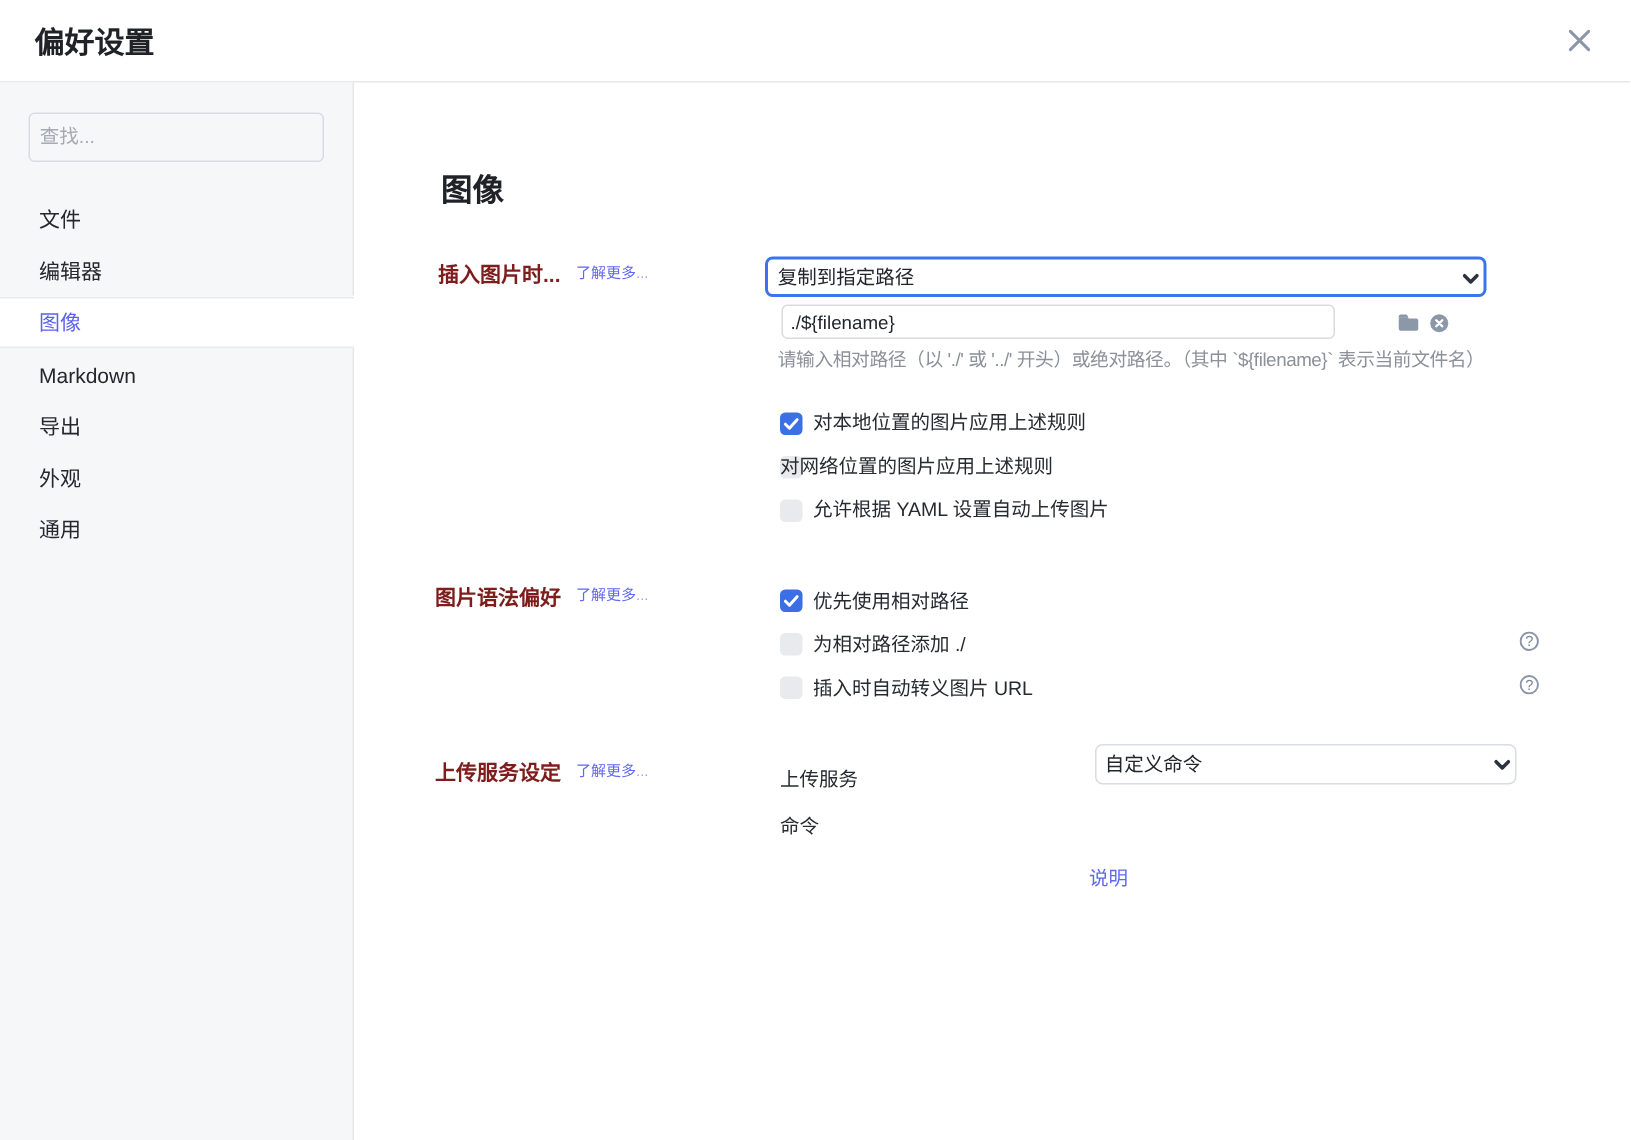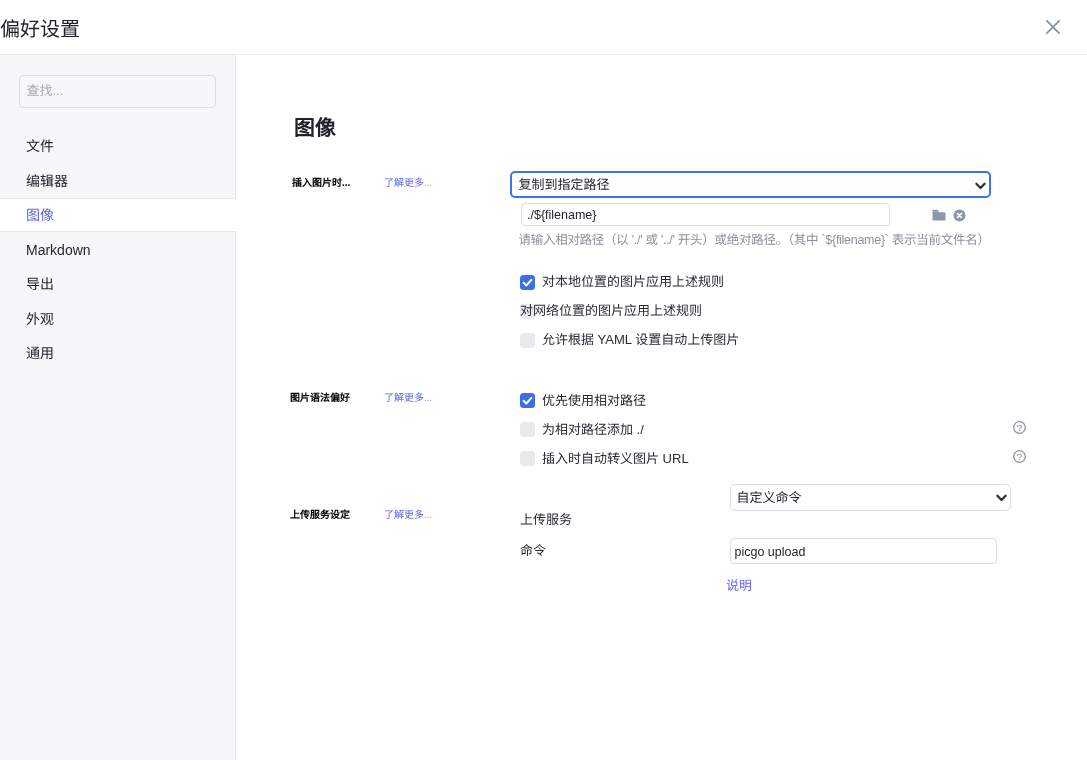--- a/index.html
+++ b/index.html
@@ -1,32 +1,32 @@
 <!DOCTYPE html>
 <html lang="zh-CN"><head>
 <meta charset="utf-8">
 <style>
   html,body{margin:0;padding:0;}
   body{font-family:"Liberation Sans",sans-serif;-webkit-font-smoothing:antialiased;}
   #stage{position:relative;width:1087px;height:760px;background:#fff;overflow:hidden;}
   .abs{position:absolute;box-sizing:border-box;}
-  .lbl{font-size:10px;font-weight:bold;color:#000000;line-height:20px;}
+  .lbl{font-size:14px;font-weight:bold;color:#7f1d1d;line-height:20px;}
   .lnk{font-size:10px;color:#5f68f1;line-height:20px;}
   .txt{font-size:13px;color:#272b31;line-height:20px;}
   .side-it{font-size:14px;color:#23272e;line-height:20px;}
   .cb{width:15px;height:15px;border-radius:3.5px;}
   .cb.off{background:#e8eaee;}
   .cb.on{background:#3c6ee6;}
 </style>
 </head>
 <body>
 <div id="stage">
 
   <div class="abs" style="left:0;top:0;width:1087px;height:55px;background:#fff;border-bottom:1px solid #e7e8ea;"></div>
-  <div class="abs" style="left:0;top:17.5px;font-size:20px;font-weight:normal;color:#1f2328;line-height:22px;">偏好设置</div>
+  <div class="abs" style="left:23px;top:17.5px;font-size:20px;font-weight:bold;color:#1f2328;line-height:22px;">偏好设置</div>
   <svg class="abs" style="left:1045px;top:18.5px;" width="16" height="16" viewBox="0 0 16 16">
     <path d="M1.9 1.9 L14.1 14.1 M14.1 1.9 L1.9 14.1" stroke="#8c96a8" stroke-width="2" stroke-linecap="round" fill="none"></path>
   </svg>
 
   <div class="abs" style="left:0;top:55px;width:235px;height:705px;background:#f6f7f8;"></div>
   <div class="abs" style="left:235px;top:55px;width:1px;height:142px;background:#e4e5e8;"></div>
   <div class="abs" style="left:235px;top:232px;width:1px;height:528px;background:#e4e5e8;"></div>
 
   <div class="abs" style="left:19px;top:75px;width:197px;height:33px;border:1px solid #d9dbde;border-radius:4px;">
     <div style="margin:5px 0 0 6.5px;font-size:13px;color:#a5abb5;line-height:20px;">查找...</div>
@@ -98,27 +98,24 @@
   </svg>
   <svg class="abs" style="left:1012.5px;top:450px;" width="13" height="13" viewBox="0 0 13 13">
     <circle cx="6.5" cy="6.5" r="5.8" fill="none" stroke="#8a95a5" stroke-width="1.3"></circle>
     <text x="6.5" y="9.7" text-anchor="middle" font-family="Liberation Sans" font-size="9.8" fill="#7b8698">?</text>
   </svg>
 
   <div class="abs lbl" style="left:290px;top:505px;">上传服务设定</div>
   <div class="abs lnk" style="left:384px;top:505px;">了解更多<span style="color:#9aa6f5">...</span></div>
 
   <div class="abs txt" style="left:520px;top:509.5px;">上传服务</div>
-  <div class="abs" style="left:730px;top:484px;width:281px;height:27px;border:1px solid #d9dce0;border-radius:5px;background:#fff;">
+  <div class="abs" style="left:730px;top:496px;width:281px;height:27px;border:1px solid #d9dce0;border-radius:5px;background:#fff;">
     <div style="margin:2px 0 0 5.5px;font-size:13px;color:#22262c;line-height:21px;">自定义命令</div>
     <svg style="position:absolute;right:3px;top:9px;" width="11" height="9" viewBox="0 0 11 9">
       <path d="M1.4 1.8 L5.5 6 L9.6 1.8" stroke="#2d333e" stroke-width="2.3" fill="none" stroke-linecap="round" stroke-linejoin="round"></path>
     </svg>
   </div>
 
   <div class="abs txt" style="left:520px;top:541px;">命令</div>
-  <div class="abs" style="left:730px;top:538px;width:267px;height:26px;border:1px solid #d9dce0;border-radius:4px;background:#fff;">
-    <div style="margin:3.5px 0 0 3.5px;font-size:12.5px;color:#22262c;line-height:19px;">picgo upload</div>
-  </div>
 
   <div class="abs lnk" style="left:726px;top:576px;font-size:13px;">说明</div>
 
 </div>
 
 </body></html>

